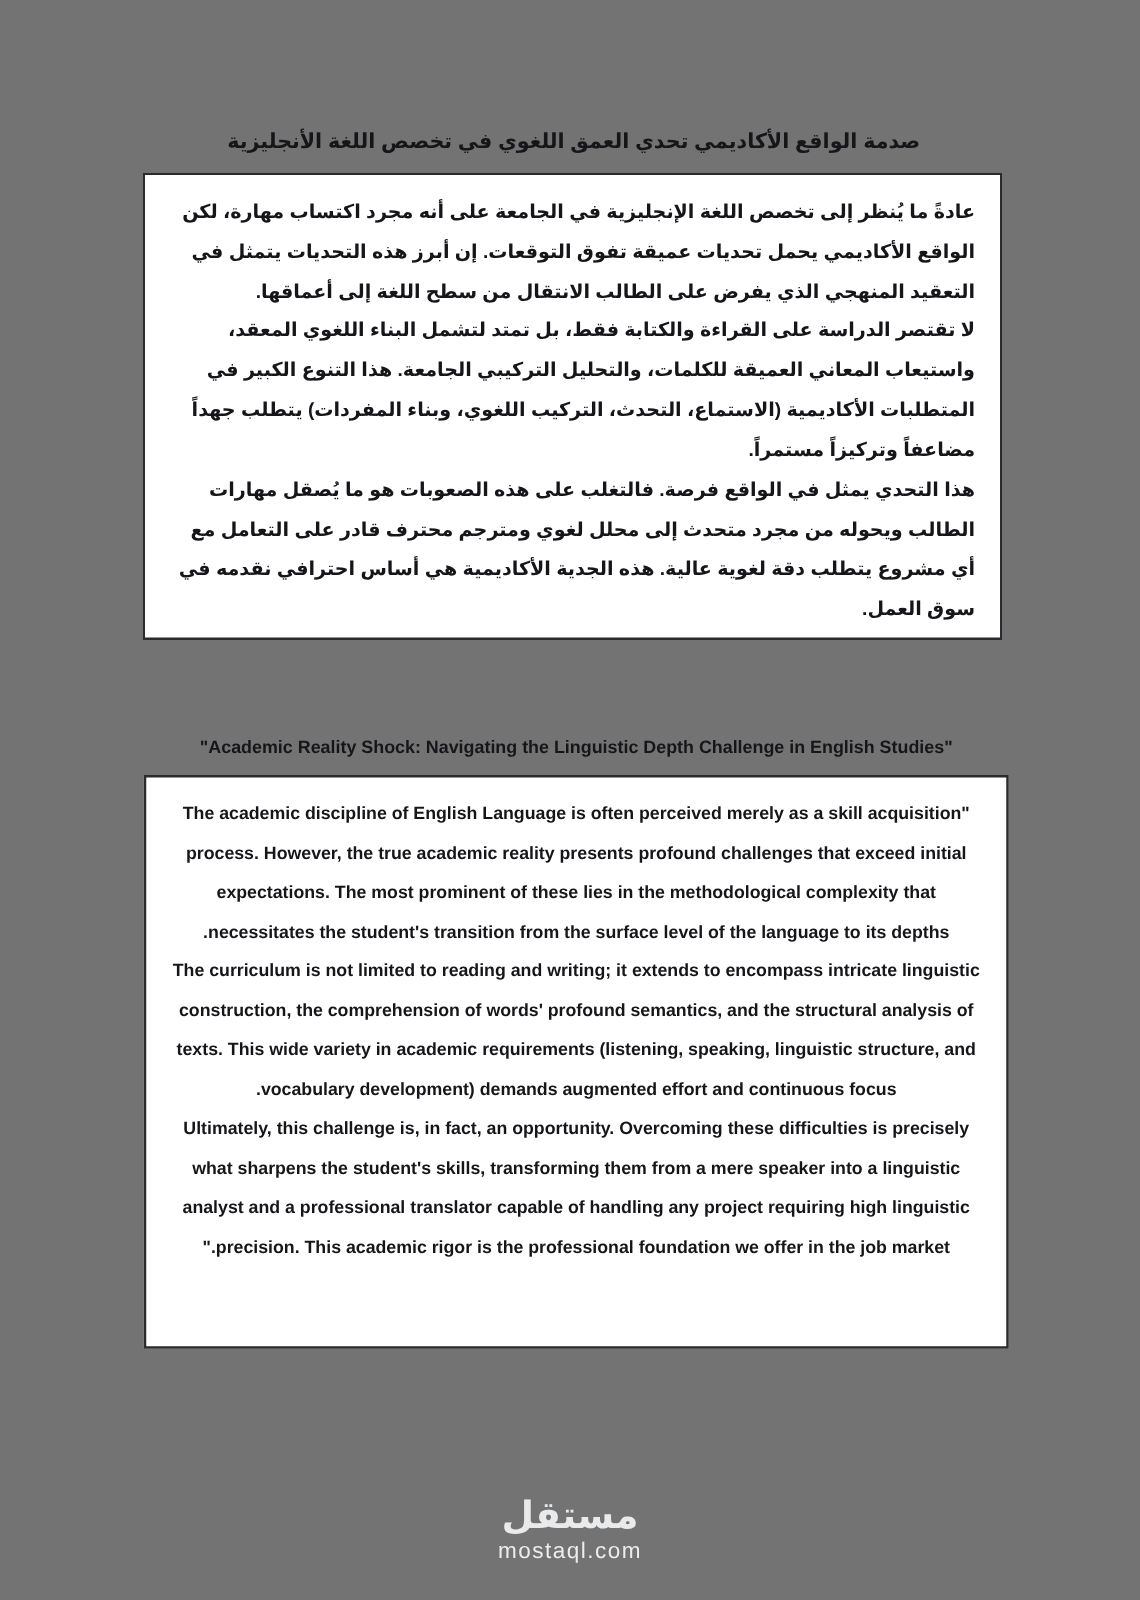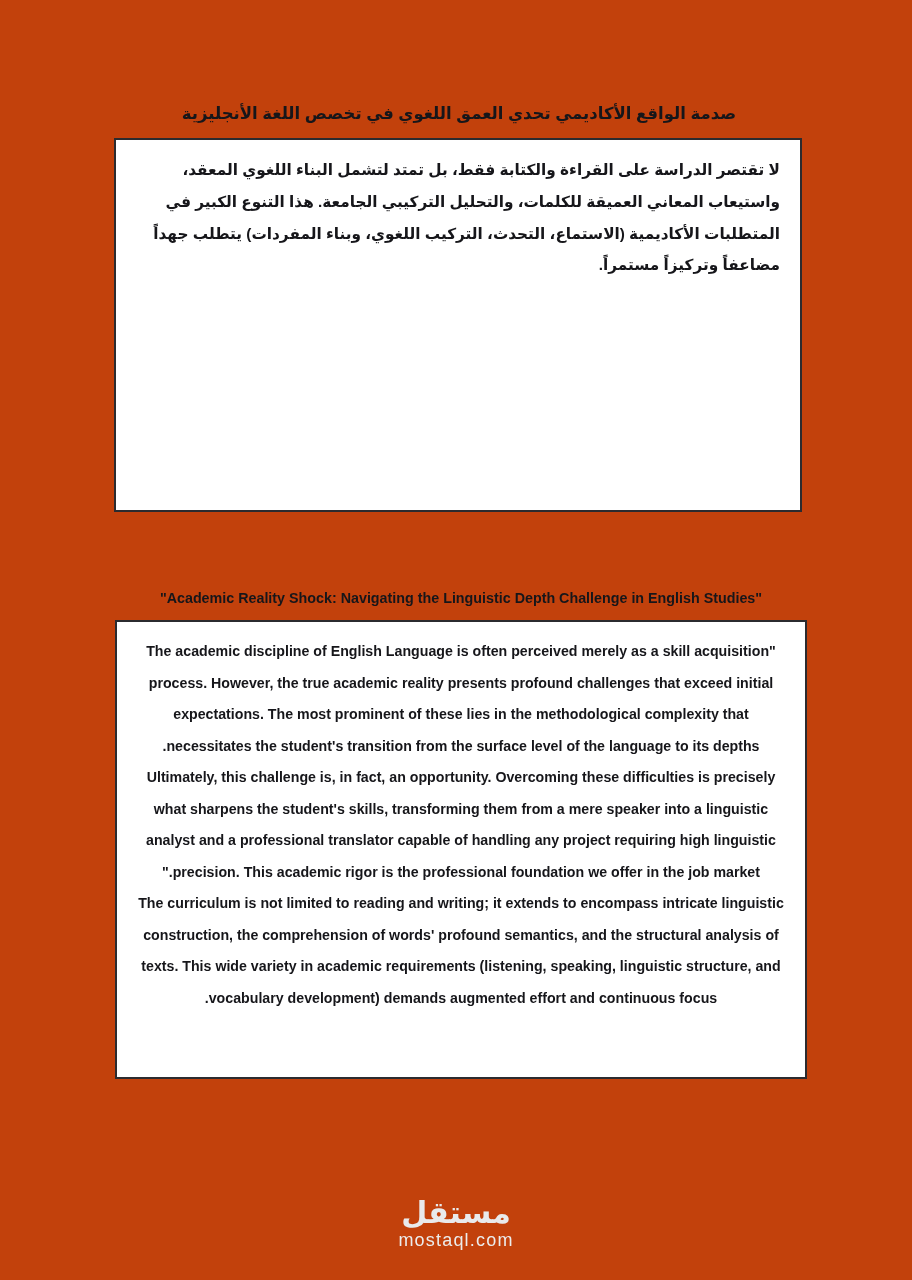--- a/index.html
+++ b/index.html
@@ -25,21 +25,21 @@
     height: 1280px;
     background: #1b1b22;
   }
 
   .page {
     position: absolute;
     left: 0;
     top: 0;
     width: 912px;
     height: 1280px;
-    background: #c2410c;
+    background: #737373;
     text-decoration: underline;
   }
 
   
   .ar-heading {
     position: absolute;
     left: 114px;
     top: 101px;
     width: 690px;
     direction: rtl;
@@ -143,31 +143,33 @@
 <body>
 
 <div class="edge-strip"></div>
 
 <div class="page">
 
   <div class="ar-heading">صدمة الواقع الأكاديمي تحدي العمق اللغوي في تخصص اللغة الأنجليزية</div>
 
   <div class="ar-box">
     <div class="ar-box-inner">
+      <p>عادةً ما يُنظر إلى تخصص اللغة الإنجليزية في الجامعة على أنه مجرد اكتساب مهارة، لكن الواقع الأكاديمي يحمل تحديات عميقة تفوق التوقعات. إن أبرز هذه التحديات يتمثل في التعقيد المنهجي الذي يفرض على الطالب الانتقال من سطح اللغة إلى أعماقها.</p>
       <p>لا تقتصر الدراسة على القراءة والكتابة فقط، بل تمتد لتشمل البناء اللغوي المعقد، واستيعاب المعاني العميقة للكلمات، والتحليل التركيبي الجامعة. هذا التنوع الكبير في المتطلبات الأكاديمية (الاستماع، التحدث، التركيب اللغوي، وبناء المفردات) يتطلب جهداً مضاعفاً وتركيزاً مستمراً.</p>
+      <p>هذا التحدي يمثل في الواقع فرصة. فالتغلب على هذه الصعوبات هو ما يُصقل مهارات الطالب ويحوله من مجرد متحدث إلى محلل لغوي ومترجم محترف قادر على التعامل مع أي مشروع يتطلب دقة لغوية عالية. هذه الجدية الأكاديمية هي أساس احترافي نقدمه في سوق العمل.</p>
     </div>
   </div>
 
   <div class="en-heading">"Academic Reality Shock: Navigating the Linguistic Depth Challenge in English Studies"</div>
 
   <div class="en-box">
     <div class="en-box-inner">
       <p>"The academic discipline of English Language is often perceived merely as a skill acquisition process. However, the true academic reality presents profound challenges that exceed initial expectations. The most prominent of these lies in the methodological complexity that necessitates the student's transition from the surface level of the language to its depths.</p>
+      <p>The curriculum is not limited to reading and writing; it extends to encompass intricate linguistic construction, the comprehension of words' profound semantics, and the structural analysis of texts. This wide variety in academic requirements (listening, speaking, linguistic structure, and vocabulary development) demands augmented effort and continuous focus.</p>
       <p>Ultimately, this challenge is, in fact, an opportunity. Overcoming these difficulties is precisely what sharpens the student's skills, transforming them from a mere speaker into a linguistic analyst and a professional translator capable of handling any project requiring high linguistic precision. This academic rigor is the professional foundation we offer in the job market."</p>
-      <p>The curriculum is not limited to reading and writing; it extends to encompass intricate linguistic construction, the comprehension of words' profound semantics, and the structural analysis of texts. This wide variety in academic requirements (listening, speaking, linguistic structure, and vocabulary development) demands augmented effort and continuous focus.</p>
     </div>
   </div>
 
   <div class="watermark">
     <span class="wm-ar">مستقل</span>
     <span class="wm-url">mostaql.com</span>
   </div>
 
 </div>
 

